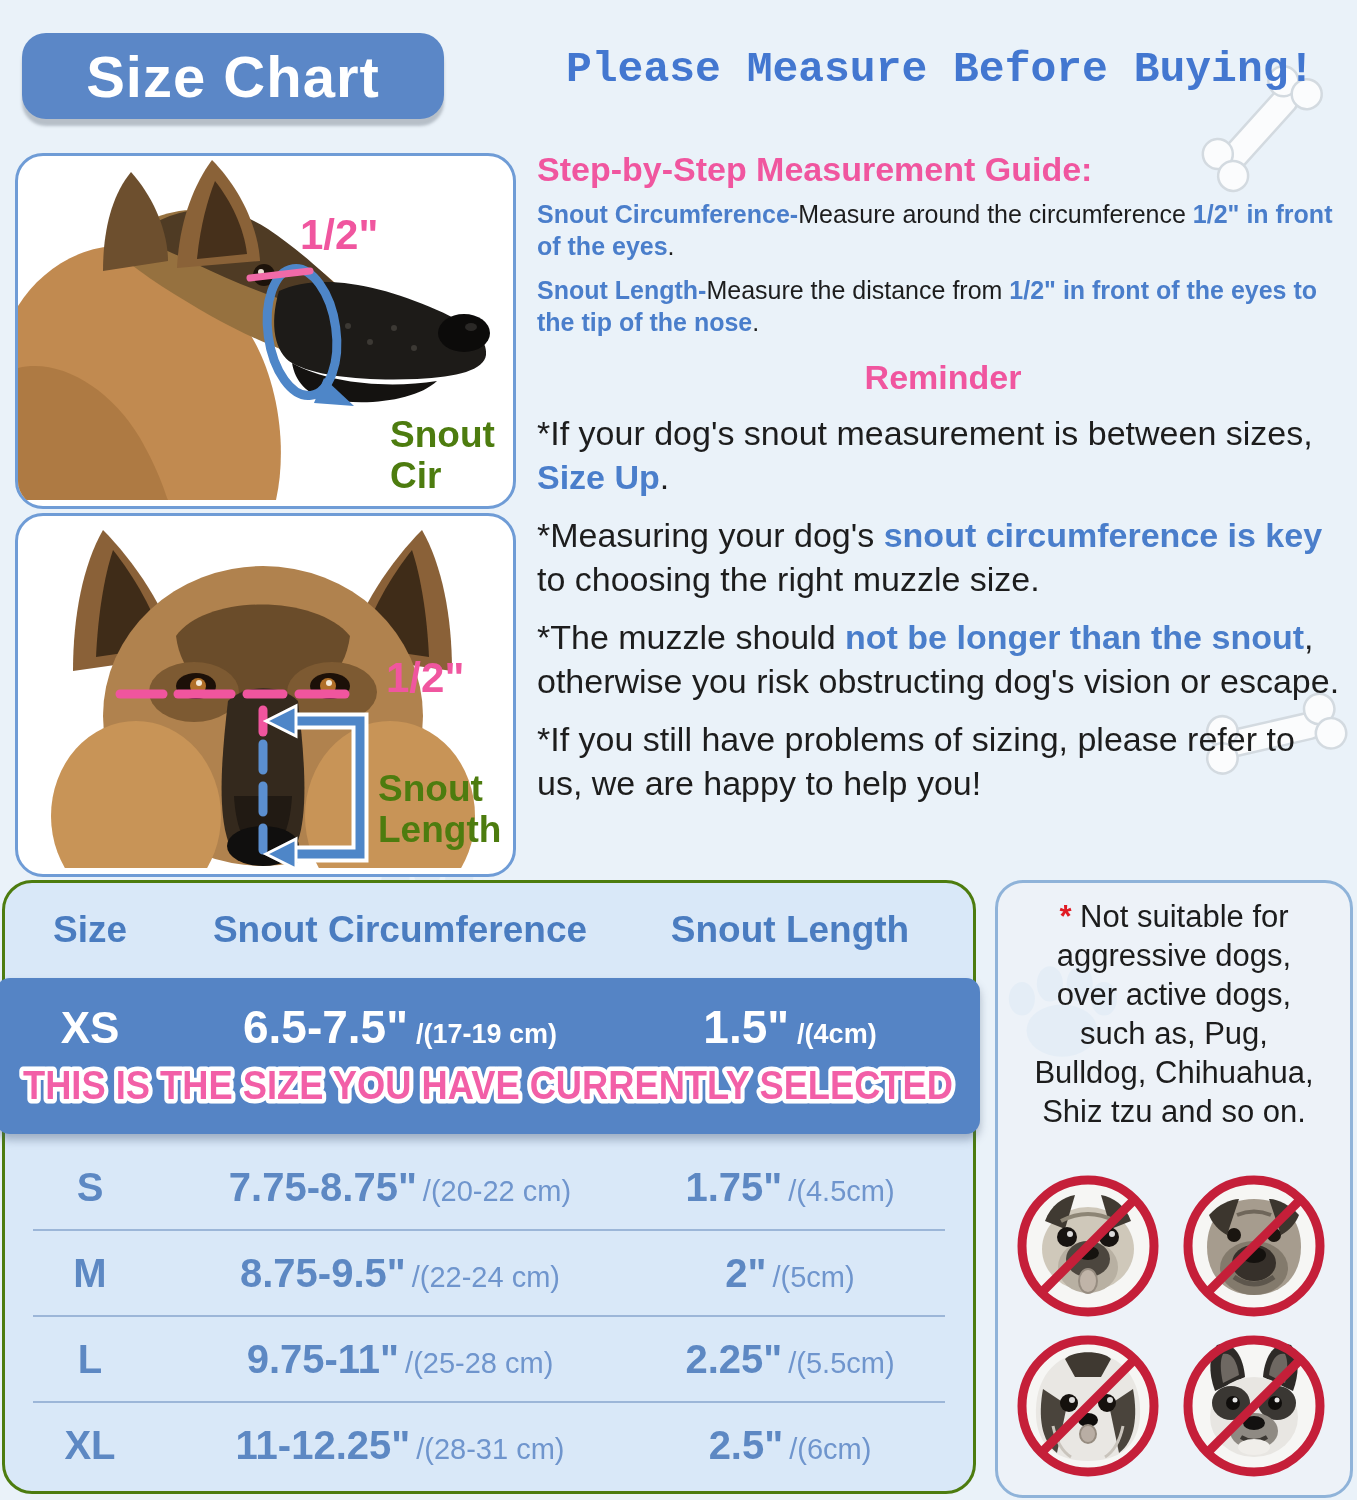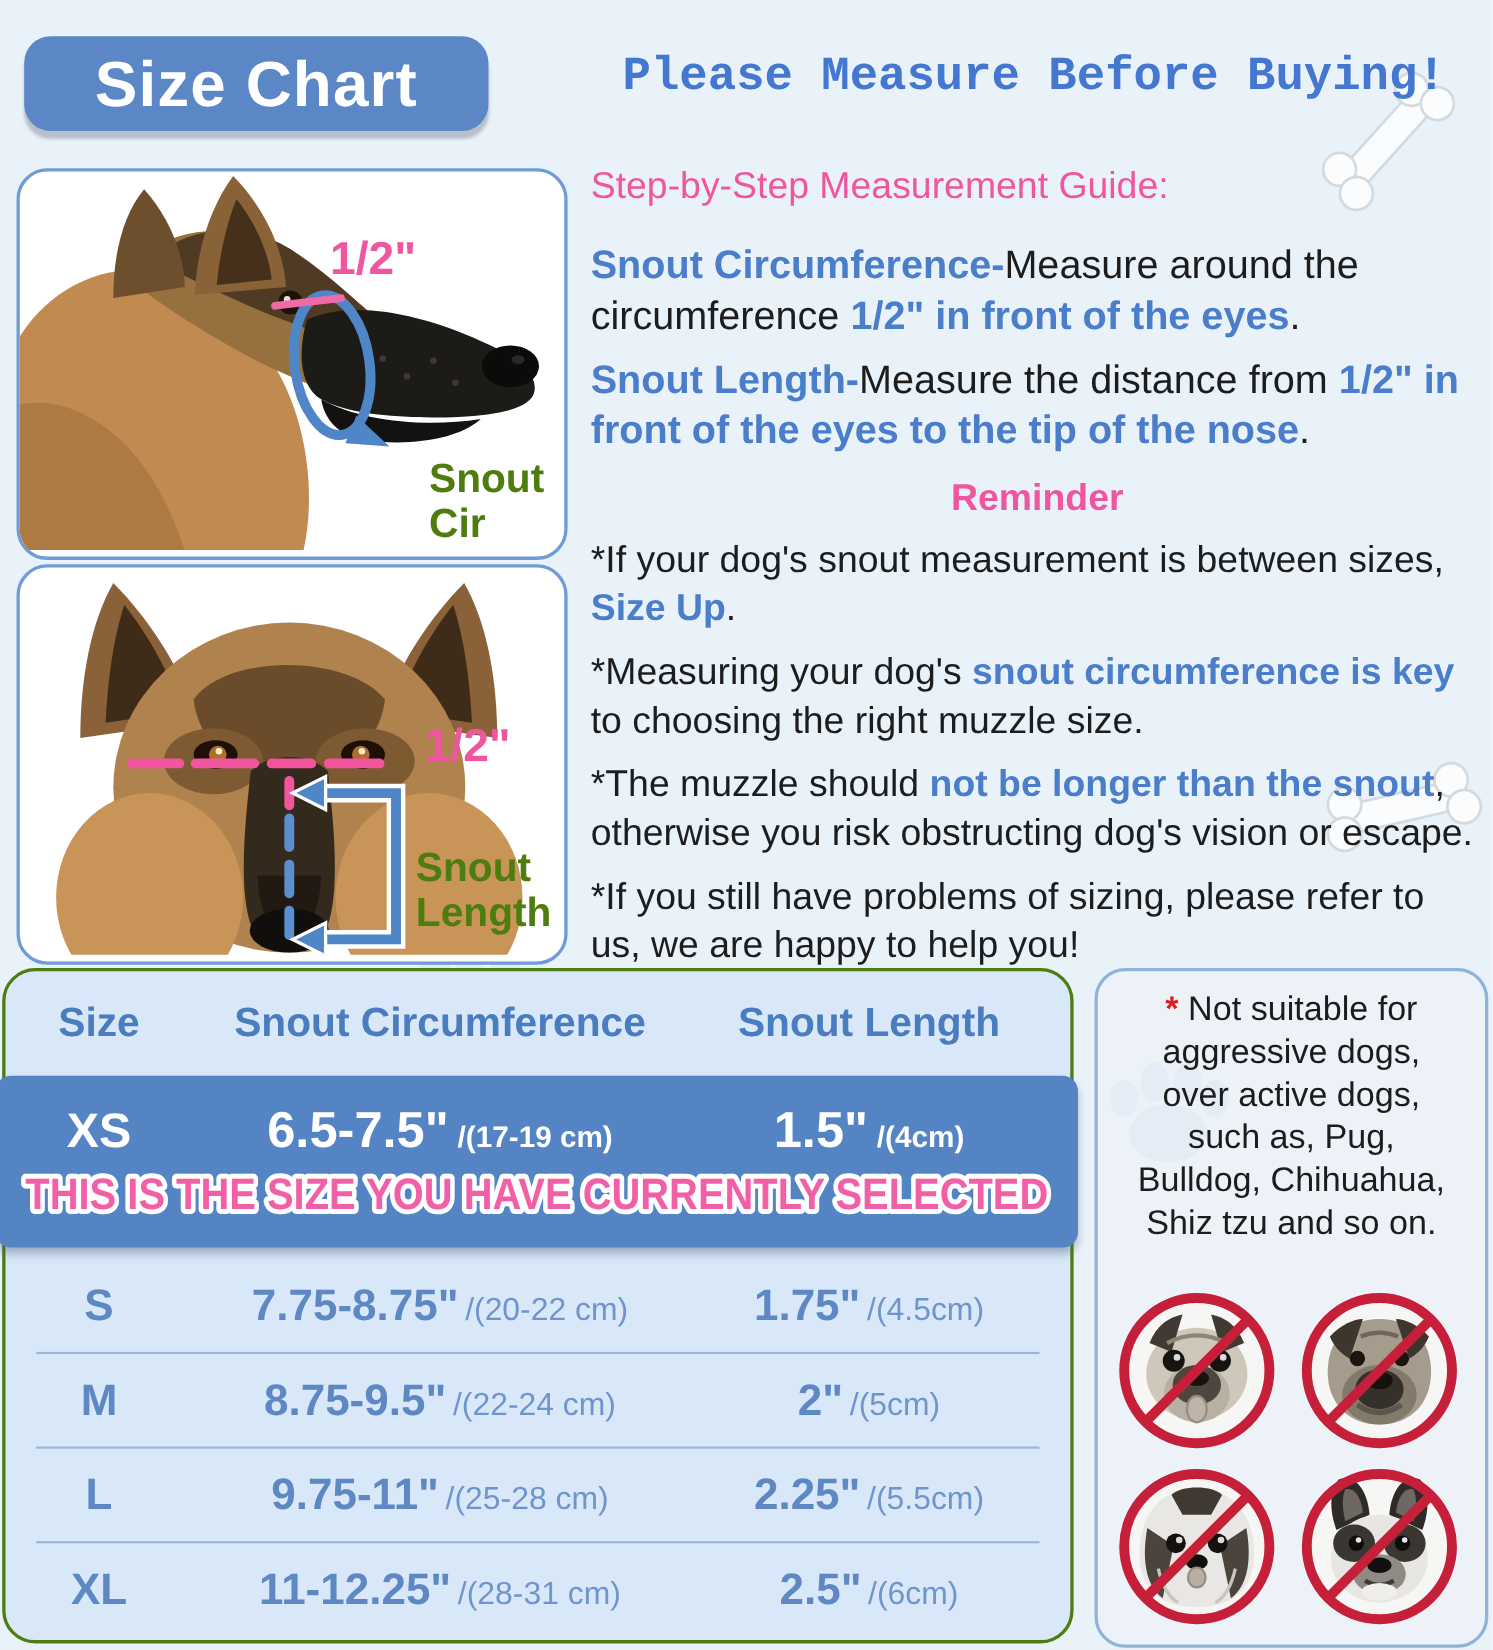--- a/index.html
+++ b/index.html
@@ -22,22 +22,22 @@
          overflow:hidden;z-index:1;}
   .panel-cir{left:15px;top:153px;width:495px;height:350px;}
   .panel-len{left:15px;top:513px;width:495px;height:358px;}
   .panel svg.scene{position:absolute;left:0;top:0;}
   .measure-label{position:absolute;color:#f0569f;font-size:42px;font-weight:bold;z-index:3;}
   .photo-caption{position:absolute;color:#4d7c0f;font-size:37px;font-weight:bold;
                  line-height:1.12;white-space:pre-line;z-index:3;}
 
   
   .guide{position:absolute;left:537px;top:150px;width:812px;z-index:1;color:#1d1d1d;}
-  .guide-title{color:#f0569f;font-size:34px;font-weight:normal;margin-bottom:29px;}
-  .para{font-size:36px;line-height:1.28;}
+  .guide-title{color:#f0569f;font-size:34px;font-weight:bold;margin-bottom:9px;}
+  .para{font-size:25px;line-height:1.28;}
   .para + .para{margin-top:12px;}
   .b{color:#4a7ecb;font-weight:bold;}
   .reminder-title{color:#f0569f;font-size:34px;font-weight:bold;margin-top:20px;text-align:center;}
   .bullet{font-size:34px;line-height:1.28;margin-top:15px;}
 
   
   .size-panel{position:absolute;left:2px;top:880px;width:968px;height:608px;background:#d9e8f8;
               border:3px solid #4d7c0f;border-radius:30px;z-index:1;}
   .size-header{display:grid;grid-template-columns:170px 450px 330px;padding-top:26px;
                text-align:center;color:#4a7cc0;font-size:37px;font-weight:bold;}

